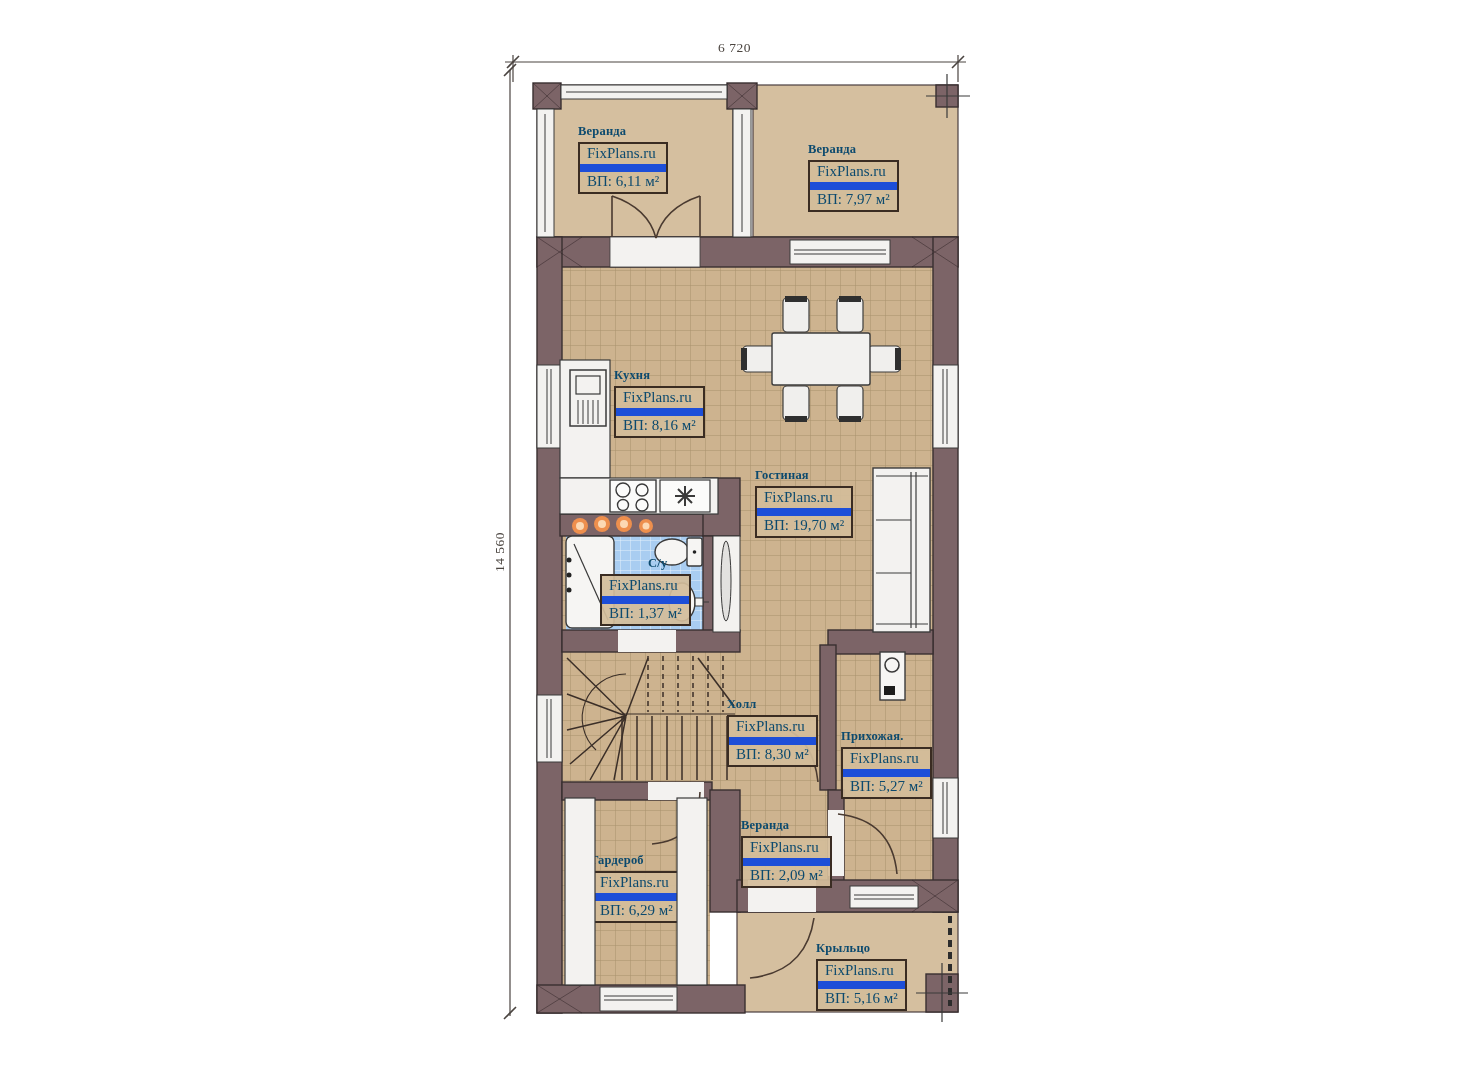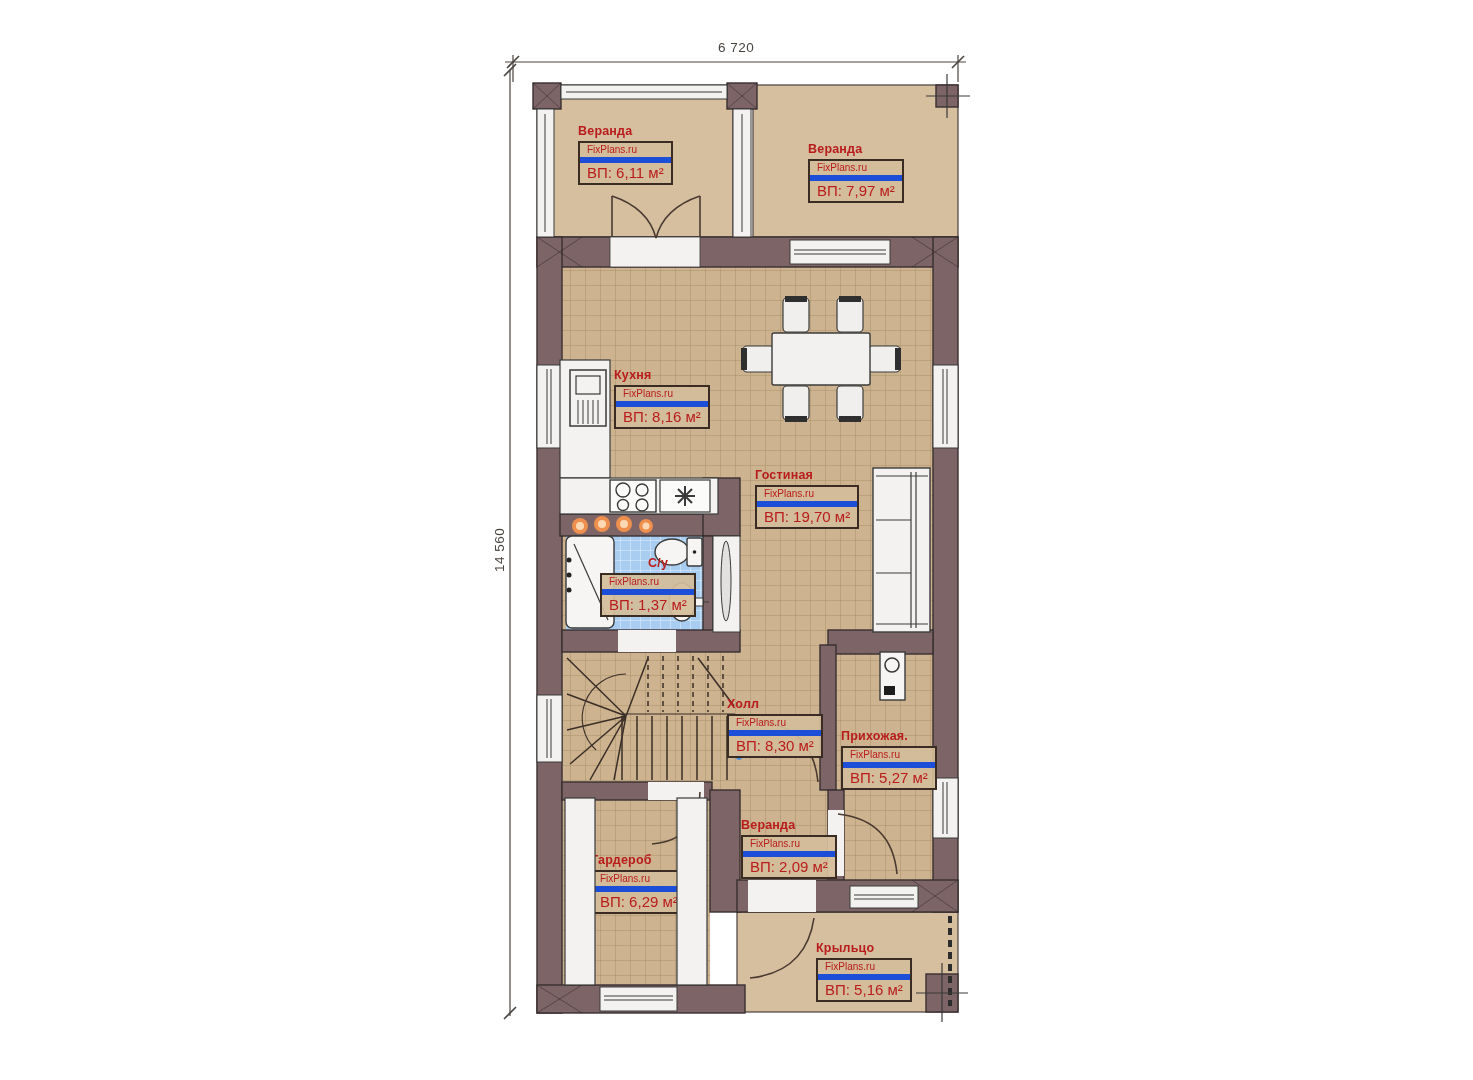--- a/index.html
+++ b/index.html
@@ -1,22 +1,22 @@
 <!DOCTYPE html>
 <html><head>
 <meta charset="utf-8">
 <style>
   html,body{margin:0;padding:0;background:#ffffff;}
   .canvas{position:relative;width:1473px;height:1080px;background:#ffffff;overflow:hidden;
-          font-family:Liberation Sans, sans-serif;}
+          font-family:Liberation Serif, serif;}
   .plan-svg{position:absolute;left:0;top:0;width:1473px;height:1080px;}
-  .room-label{position:absolute;color:#b91c1c;}
+  .room-label{position:absolute;color:#0c4a6e;}
   .room-name{font-size:12.5px;font-weight:bold;letter-spacing:.2px;margin-bottom:3px;}
   .label-box{display:inline-block;border:2px solid #3a2c22;background:rgba(211,188,154,0.93);}
-  .label-box .brand{padding:1px 7px 2px;font-size:10px;border-bottom:6px solid #1d4ed8;white-space:nowrap;}
+  .label-box .brand{padding:1px 7px 2px;font-size:15px;border-bottom:8px solid #1d4ed8;white-space:nowrap;}
   .label-box .area{padding:1px 7px 2px;font-size:15px;white-space:nowrap;}
   .dim-label{position:absolute;font-size:13.5px;color:#4a443f;letter-spacing:.5px;}
   .dim-left{transform:rotate(-90deg);transform-origin:left top;}
   .bath-name-indent .room-name{margin-left:48px;}
 </style>
 </head>
 <body>
 
 <div class="canvas">
 

